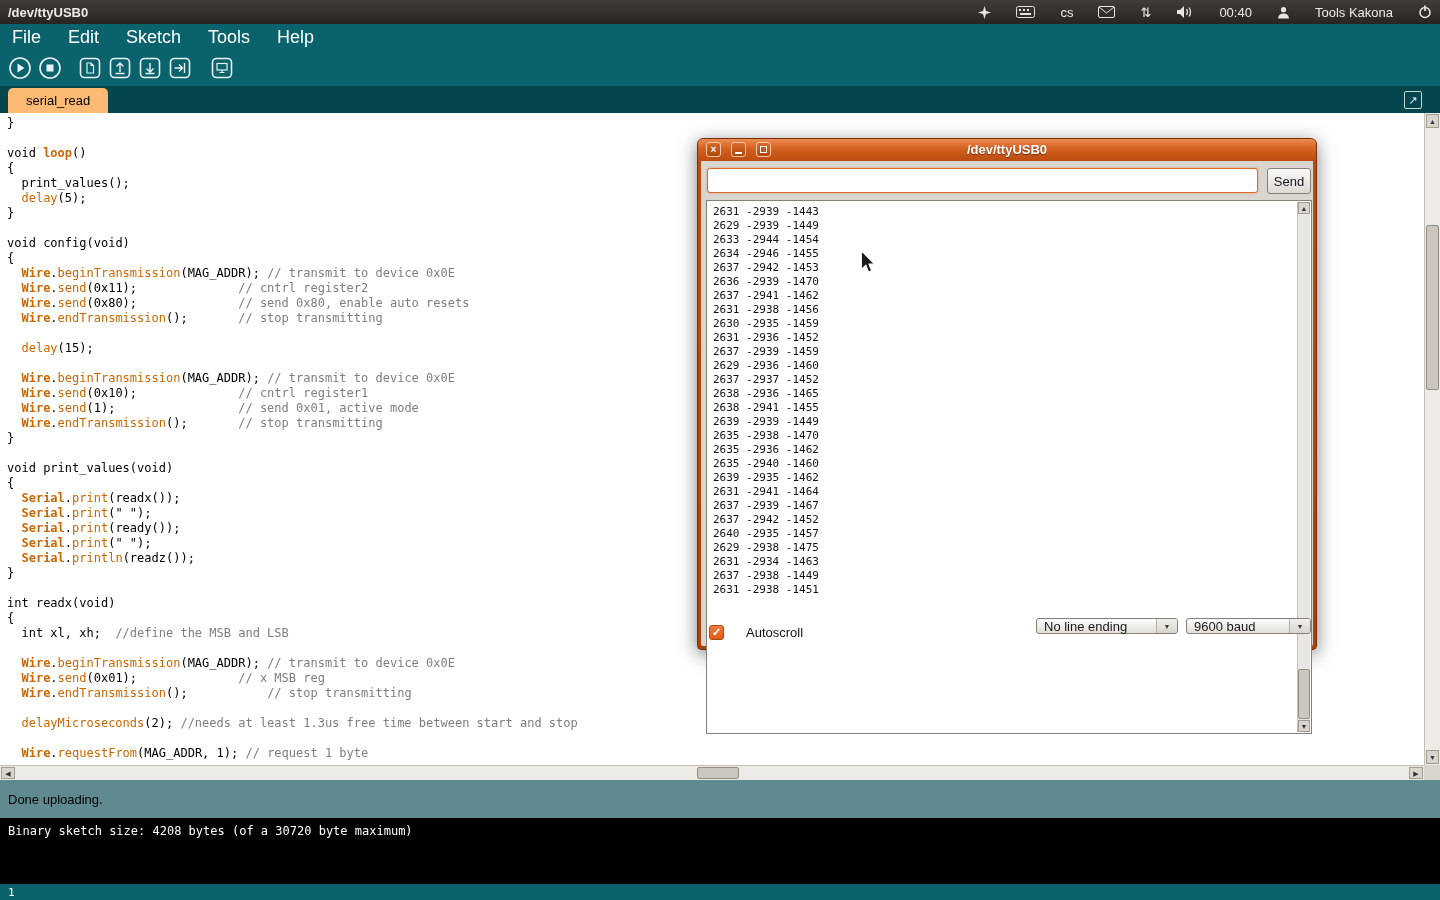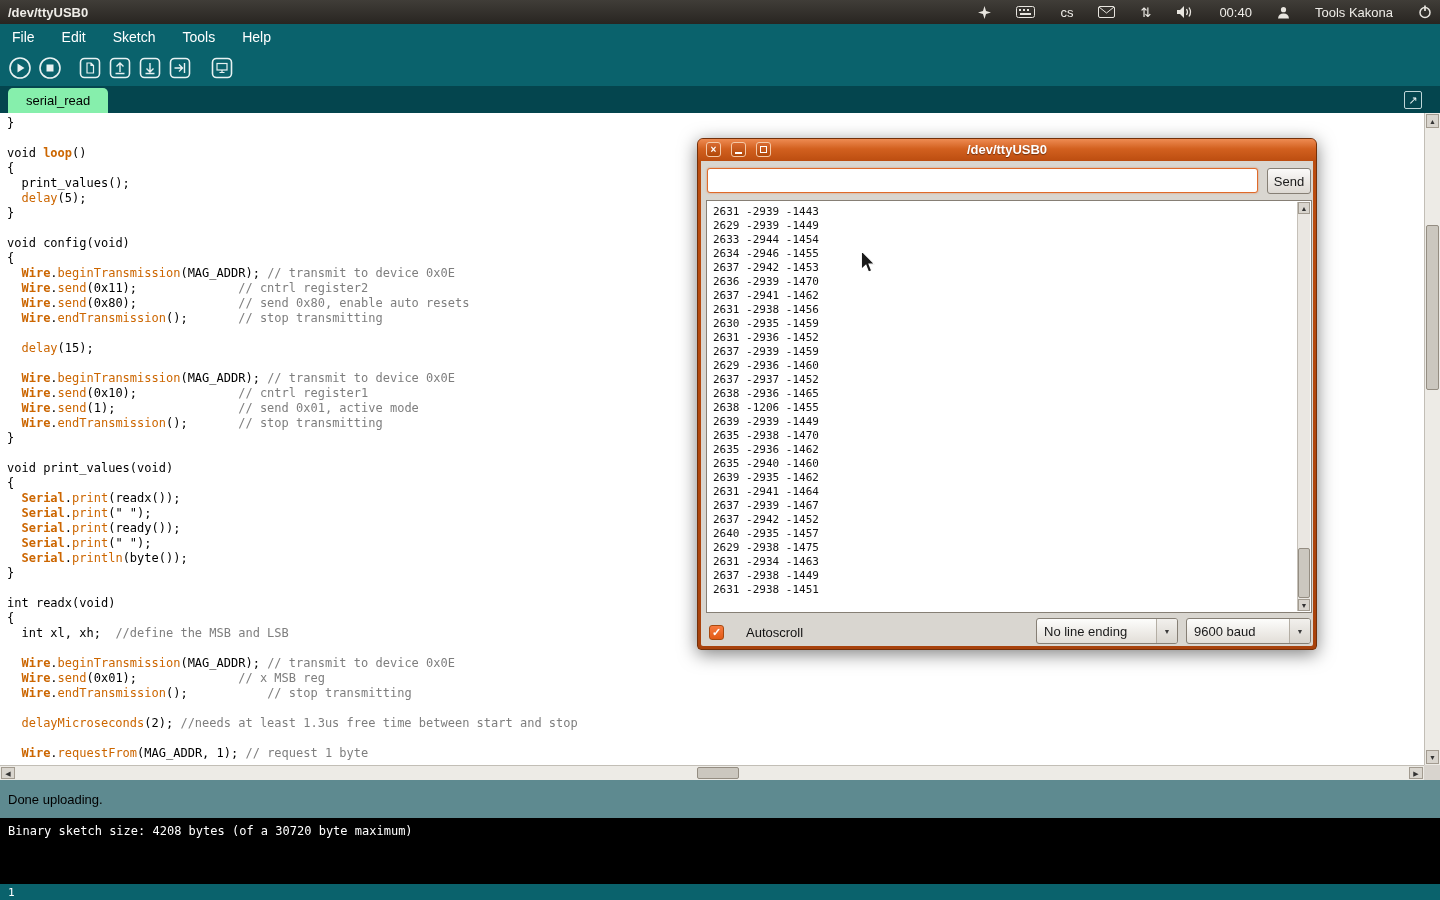--- a/index.html
+++ b/index.html
@@ -11,27 +11,27 @@
   #sysbar{position:absolute;top:0;left:0;right:0;height:24px;
     background:linear-gradient(#403D38,#282521);color:#EFEDE8;
     display:flex;align-items:center;padding:0 8px;z-index:5;}
   .sys-title{font-weight:bold;font-size:13px;}
   .tray{margin-left:auto;display:flex;align-items:center;gap:25px;font-size:13px;}
   .tray .ticon{display:flex;align-items:center;}
   .tray svg{display:block;}
 
   
   #menubar{position:absolute;top:24px;left:0;right:0;height:26px;background:#0A626C;
-    display:flex;align-items:center;gap:27px;padding:10px 12px;color:#fff;font-size:14px;}
+    display:flex;align-items:center;gap:27px;padding:10px 12px;color:#fff;font-size:18px;}
   .menu-item{cursor:default;}
   #toolbar{position:absolute;top:50px;left:0;right:0;height:36px;background:#0A626C;
     display:flex;align-items:center;gap:6px;padding:0 8px;}
   .tb-btn{width:24px;height:24px;display:flex;align-items:center;justify-content:center;}
   #tabbar{position:absolute;top:86px;left:0;right:0;height:27px;background:#04454E;}
-  .tab{position:absolute;left:8px;bottom:0;height:25px;padding:0 18px;background:#86efac;
+  .tab{position:absolute;left:8px;bottom:0;height:25px;padding:0 18px;background:#fdba74;
     border-radius:5px 5px 0 0;color:#000;font-size:13px;display:flex;align-items:center;margin-top:40px;}
   .tab-menu{position:absolute;right:18px;top:5px;width:18px;height:18px;border:1px solid #BFD6D8;
     border-radius:2px;color:#E8F2F2;font-size:11px;display:flex;align-items:center;justify-content:center;}
 
   
   #editor{position:absolute;top:113px;left:0;width:1424px;height:652px;background:#fff;overflow:hidden;
     font-family:"DejaVu Sans Mono",monospace;font-size:12px;line-height:15px;padding:3px 0 0 7px;cursor:text;}
   .code-line{white-space:pre;height:15px;}
   .tok-p{color:#000;}
   .tok-k{color:#000000;}
@@ -73,33 +73,33 @@
   .sw-btn .g{color:#FFF;font-size:10px;line-height:1;font-weight:bold;}
   .g-min{display:block;width:7px;height:0;border-bottom:2px solid #fff;margin-top:7px;}
   .g-max{display:block;width:7px;height:7px;border:1px solid #fff;}
   .sw-body{position:absolute;left:3px;top:22px;right:3px;bottom:3px;background:#D9D6D0;border-radius:0 0 2px 2px;}
   .sw-input{position:absolute;left:9px;top:29px;width:551px;height:25px;background:#fff;
     border:1px solid #DF6A2A;border-radius:3px;font-size:13px;padding:0 6px;outline:none;
     box-shadow:0 0 2px rgba(223,106,42,.7);font-family:"Liberation Sans",sans-serif;}
   .sw-send{position:absolute;left:569px;top:29px;width:44px;height:26px;
     background:linear-gradient(#FBFAF9,#DDD9D3);border:1px solid #867F75;border-radius:3px;
     font-size:13px;color:#1a1a1a;font-family:"Liberation Sans",sans-serif;}
-  .sw-output{position:absolute;left:8px;top:61px;width:606px;height:413px;background:#fff;border:1px solid #867F75;}
+  .sw-output{position:absolute;left:8px;top:61px;width:606px;height:534px;background:#fff;border:1px solid #867F75;}
   .sw-lines{position:absolute;top:1px;left:1px;right:15px;bottom:1px;padding:3px 5px;
     font-family:"DejaVu Sans Mono",monospace;font-size:11px;line-height:14px;color:#111;overflow:hidden;}
   .serial-line{white-space:pre;}
   .sw-scroll{position:absolute;top:1px;bottom:1px;right:1px;width:13px;background:#EAE7E2;border-left:1px solid #C5C0B8;}
   .sw-scroll .up{top:0;left:0;width:12px;height:12px;}
   .sw-scroll .down{bottom:0;left:0;width:12px;height:12px;}
   .sw-scroll .thumb{position:absolute;left:0;width:12px;bottom:13px;height:50px;background:#CBC7BF;border:1px solid #948D82;border-radius:2px;}
   .checkbox{position:absolute;left:11px;top:486px;width:15px;height:15px;
     background:linear-gradient(#F77B40,#E25A15);border:1px solid #A84A10;border-radius:3px;
     color:#fff;font-size:11px;display:flex;align-items:center;justify-content:center;font-weight:bold;}
   .sw-autoscroll{position:absolute;left:48px;top:486px;font-size:13px;color:#111;}
-  .combo{position:absolute;top:479px;height:26px;background:linear-gradient(#FDFDFC,#E2DED8);
+  .combo{position:absolute;top:479px;height:16px;background:linear-gradient(#FDFDFC,#E2DED8);
     border:1px solid #867F75;border-radius:3px;display:flex;align-items:center;font-size:13px;color:#1a1a1a;}
   .combo-ending{left:338px;width:142px;}
   .combo-baud{left:488px;width:125px;}
   .combo-text{flex:1;padding-left:7px;white-space:nowrap;overflow:hidden;}
   .combo-arrow{width:21px;align-self:stretch;border-left:1px solid #B4AEA4;display:flex;align-items:center;
     justify-content:center;font-size:7px;color:#3a3a3a;background:linear-gradient(#F2F0ED,#D8D4CD);border-radius:0 2px 2px 0;}
 
   #cursor{position:absolute;left:860px;top:250px;z-index:99;}
 </style>
 </head>
@@ -242,21 +242,21 @@
         <div class="code-line"><span class="tok-p">  </span><span class="tok-b">Wire</span><span class="tok-p">.</span><span class="tok-f">send</span><span class="tok-p">(1);                 </span><span class="tok-c">// send 0x01, active mode</span></div>
         <div class="code-line"><span class="tok-p">  </span><span class="tok-b">Wire</span><span class="tok-p">.</span><span class="tok-f">endTransmission</span><span class="tok-p">();       </span><span class="tok-c">// stop transmitting</span></div>
         <div class="code-line"><span class="tok-p">}</span></div>
         <div class="code-line">&nbsp;</div>
         <div class="code-line"><span class="tok-k">void </span><span class="tok-p">print_values(</span><span class="tok-k">void</span><span class="tok-p">)</span></div>
         <div class="code-line"><span class="tok-p">{</span></div>
         <div class="code-line"><span class="tok-p">  </span><span class="tok-b">Serial</span><span class="tok-p">.</span><span class="tok-f">print</span><span class="tok-p">(readx());</span></div>
         <div class="code-line"><span class="tok-p">  </span><span class="tok-b">Serial</span><span class="tok-p">.</span><span class="tok-f">print</span><span class="tok-p">(" ");</span></div>
         <div class="code-line"><span class="tok-p">  </span><span class="tok-b">Serial</span><span class="tok-p">.</span><span class="tok-f">print</span><span class="tok-p">(ready());</span></div>
         <div class="code-line"><span class="tok-p">  </span><span class="tok-b">Serial</span><span class="tok-p">.</span><span class="tok-f">print</span><span class="tok-p">(" ");</span></div>
-        <div class="code-line"><span class="tok-p">  </span><span class="tok-b">Serial</span><span class="tok-p">.</span><span class="tok-f">println</span><span class="tok-p">(byte());</span></div>
+        <div class="code-line"><span class="tok-p">  </span><span class="tok-b">Serial</span><span class="tok-p">.</span><span class="tok-f">println</span><span class="tok-p">(readz());</span></div>
         <div class="code-line"><span class="tok-p">}</span></div>
         <div class="code-line">&nbsp;</div>
         <div class="code-line"><span class="tok-k">int </span><span class="tok-p">readx(</span><span class="tok-k">void</span><span class="tok-p">)</span></div>
         <div class="code-line"><span class="tok-p">{</span></div>
         <div class="code-line"><span class="tok-p">  </span><span class="tok-k">int</span><span class="tok-p"> xl, xh;  </span><span class="tok-c">//define the MSB and LSB</span></div>
         <div class="code-line">&nbsp;</div>
         <div class="code-line"><span class="tok-p">  </span><span class="tok-b">Wire</span><span class="tok-p">.</span><span class="tok-f">beginTransmission</span><span class="tok-p">(MAG_ADDR); </span><span class="tok-c">// transmit to device 0x0E</span></div>
         <div class="code-line"><span class="tok-p">  </span><span class="tok-b">Wire</span><span class="tok-p">.</span><span class="tok-f">send</span><span class="tok-p">(0x01);              </span><span class="tok-c">// x MSB reg</span></div>
         <div class="code-line"><span class="tok-p">  </span><span class="tok-b">Wire</span><span class="tok-p">.</span><span class="tok-f">endTransmission</span><span class="tok-p">();           </span><span class="tok-c">// stop transmitting</span></div>
         <div class="code-line">&nbsp;</div>
@@ -315,21 +315,21 @@
           <div class="serial-line">2637 -2942 -1453</div>
           <div class="serial-line">2636 -2939 -1470</div>
           <div class="serial-line">2637 -2941 -1462</div>
           <div class="serial-line">2631 -2938 -1456</div>
           <div class="serial-line">2630 -2935 -1459</div>
           <div class="serial-line">2631 -2936 -1452</div>
           <div class="serial-line">2637 -2939 -1459</div>
           <div class="serial-line">2629 -2936 -1460</div>
           <div class="serial-line">2637 -2937 -1452</div>
           <div class="serial-line">2638 -2936 -1465</div>
-          <div class="serial-line">2638 -1206 -1455</div>
+          <div class="serial-line">2638 -2941 -1455</div>
           <div class="serial-line">2639 -2939 -1449</div>
           <div class="serial-line">2635 -2938 -1470</div>
           <div class="serial-line">2635 -2936 -1462</div>
           <div class="serial-line">2635 -2940 -1460</div>
           <div class="serial-line">2639 -2935 -1462</div>
           <div class="serial-line">2631 -2941 -1464</div>
           <div class="serial-line">2637 -2939 -1467</div>
           <div class="serial-line">2637 -2942 -1452</div>
           <div class="serial-line">2640 -2935 -1457</div>
           <div class="serial-line">2629 -2938 -1475</div>

